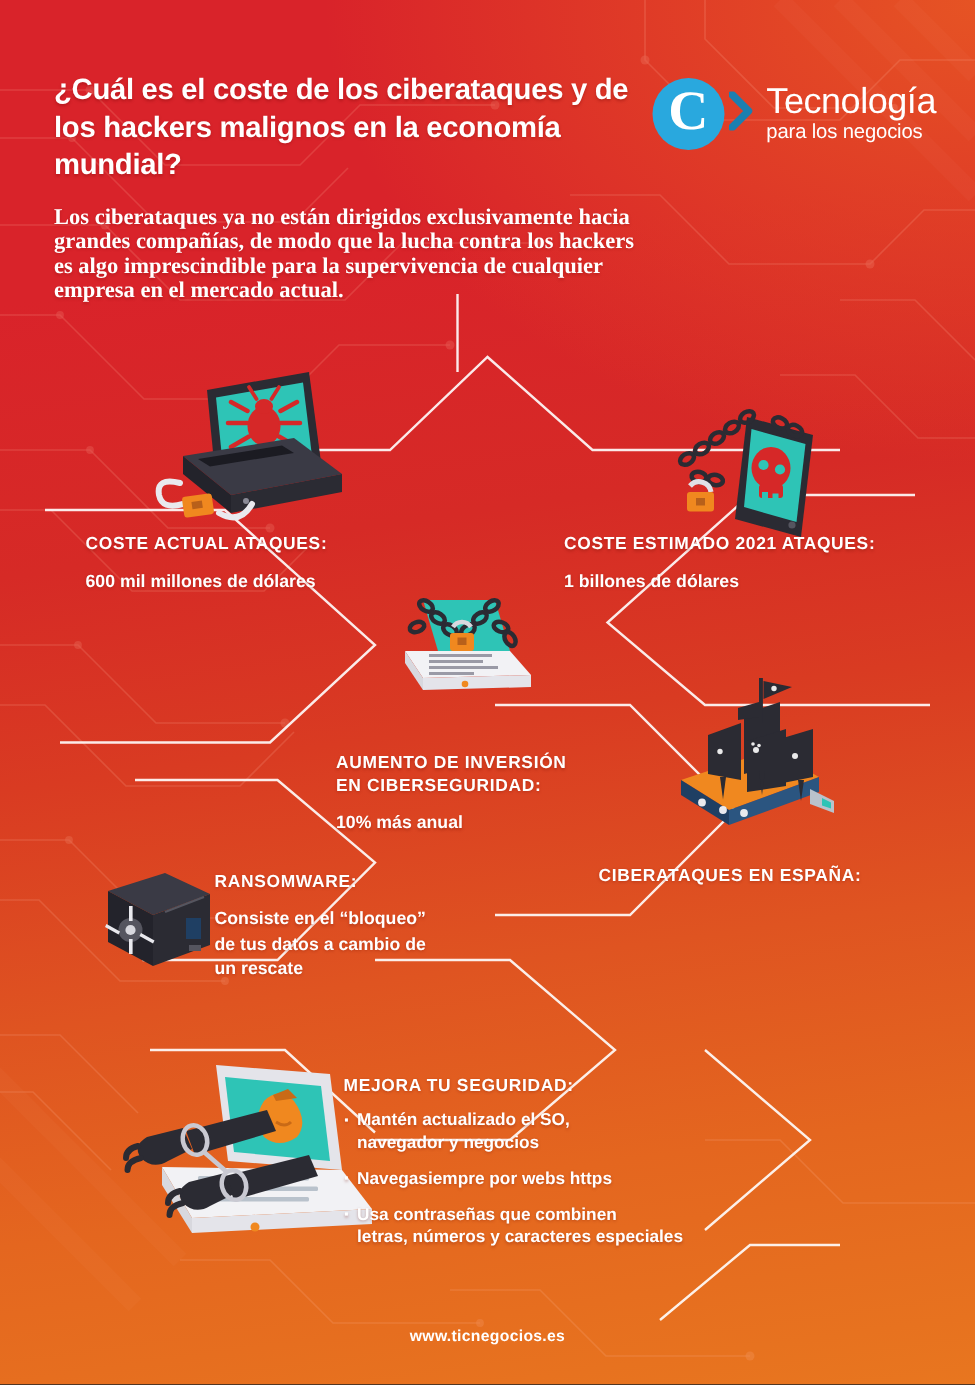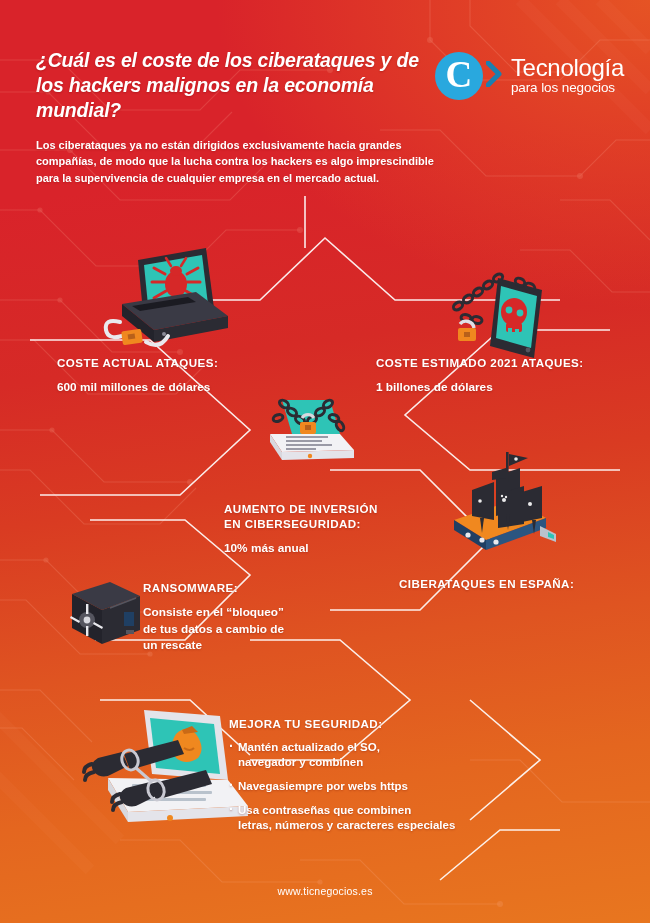--- a/index.html
+++ b/index.html
@@ -17,25 +17,25 @@
   
   .connectors{position:absolute;inset:0;}
   .connectors svg{width:100%;height:100%;display:block;}
 
   
   .hdr{position:absolute;left:36px;top:48px;width:400px;}
   .hdr h1{
     margin:0;color:#fff;font-size:19.5px;line-height:25px;font-weight:bold;
     letter-spacing:-.2px;
     text-shadow:0 1px 2px rgba(120,10,10,.35);
-    font-style:italic;
   }
   .hdr p{
-    margin:14px 0 0 0;color:#fff;font-size:11px;line-height:16.4px;font-weight:bold;
+    margin:14px 0 0 0;color:#fff;font-size:15px;line-height:16.4px;font-weight:bold;
     text-shadow:0 1px 2px rgba(120,10,10,.3);
+    font-family:Liberation Serif, serif;
   }
   .logo{position:absolute;right:26px;top:52px;display:flex;align-items:center;}
   .logo .disc{position:relative;width:48px;height:48px;border-radius:50%;
     background:#29a8de;display:flex;align-items:center;justify-content:center;}
   .logo .disc span{color:#fff;font-family:"Liberation Serif","DejaVu Serif",serif;
     font-size:37px;font-weight:bold;line-height:1;margin-top:-3px;}
   .logo .chev{margin-left:3px;}
   .logo .words{margin-left:9px;color:#fff;}
   .logo .w1{font-size:24px;font-weight:normal;line-height:24px;letter-spacing:-.3px;}
   .logo .w2{font-size:13.5px;line-height:16px;letter-spacing:-.1px;}
@@ -51,21 +51,21 @@
   .blk li span{display:block;}
 
   #b-coste-actual{left:57px;top:355px;width:250px;}
   #b-coste-2021{left:376px;top:355px;width:255px;}
   #b-inversion{left:224px;top:476px;width:210px;margin-top:25px;}
   #b-ransomware{left:143px;top:580px;width:200px;}
   #b-espana{left:399px;top:576px;width:230px;}
   #b-mejora{left:229px;top:716px;width:290px;}
 
   .footer{position:absolute;left:0;right:0;bottom:26px;text-align:center;
-    color:#fff;font-size:10.5px;font-weight:normal;letter-spacing:.2px;}
+    color:#fff;font-size:10.5px;font-weight:bold;letter-spacing:.2px;}
 
   .ill{position:absolute;}
   .ill svg{display:block;overflow:visible;}
 </style>
 </head>
 <body>
 
 <div class="page">
 
   <div class="circuit">
@@ -365,21 +365,21 @@
 
   <div class="blk" id="b-espana">
     <div class="t">CIBERATAQUES EN ESPAÑA:</div>
   </div>
 
   <div class="blk" id="b-mejora">
     <div class="t">MEJORA TU SEGURIDAD:</div>
     <ul>
       <li>
         <span>Mantén actualizado el  SO,</span>
-        <span>navegador y combinen</span>
+        <span>navegador y negocios</span>
       </li>
       <li>
         <span>Navegasiempre por webs https</span>
         <span></span>
       </li>
       <li>
         <span>Usa contraseñas que combinen</span>
         <span>letras, números y caracteres especiales</span>
       </li>
     </ul>

